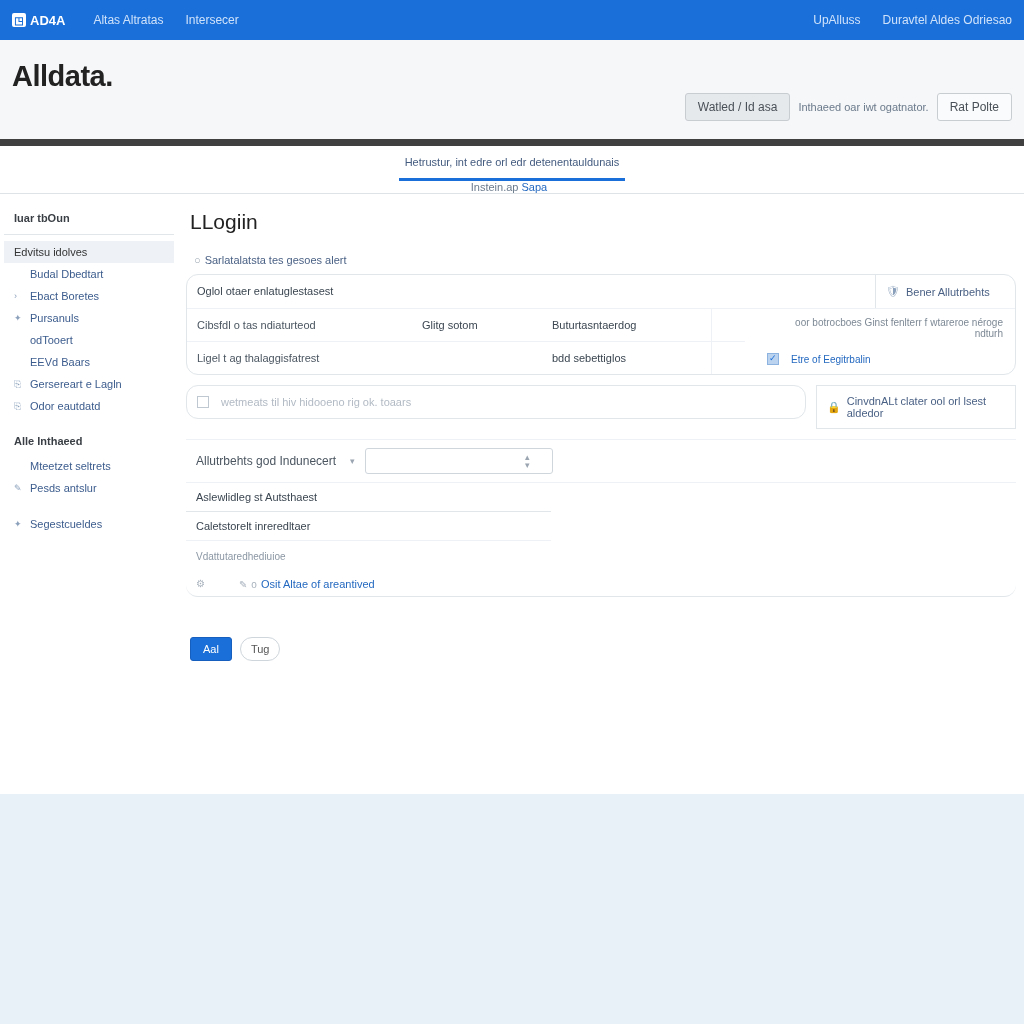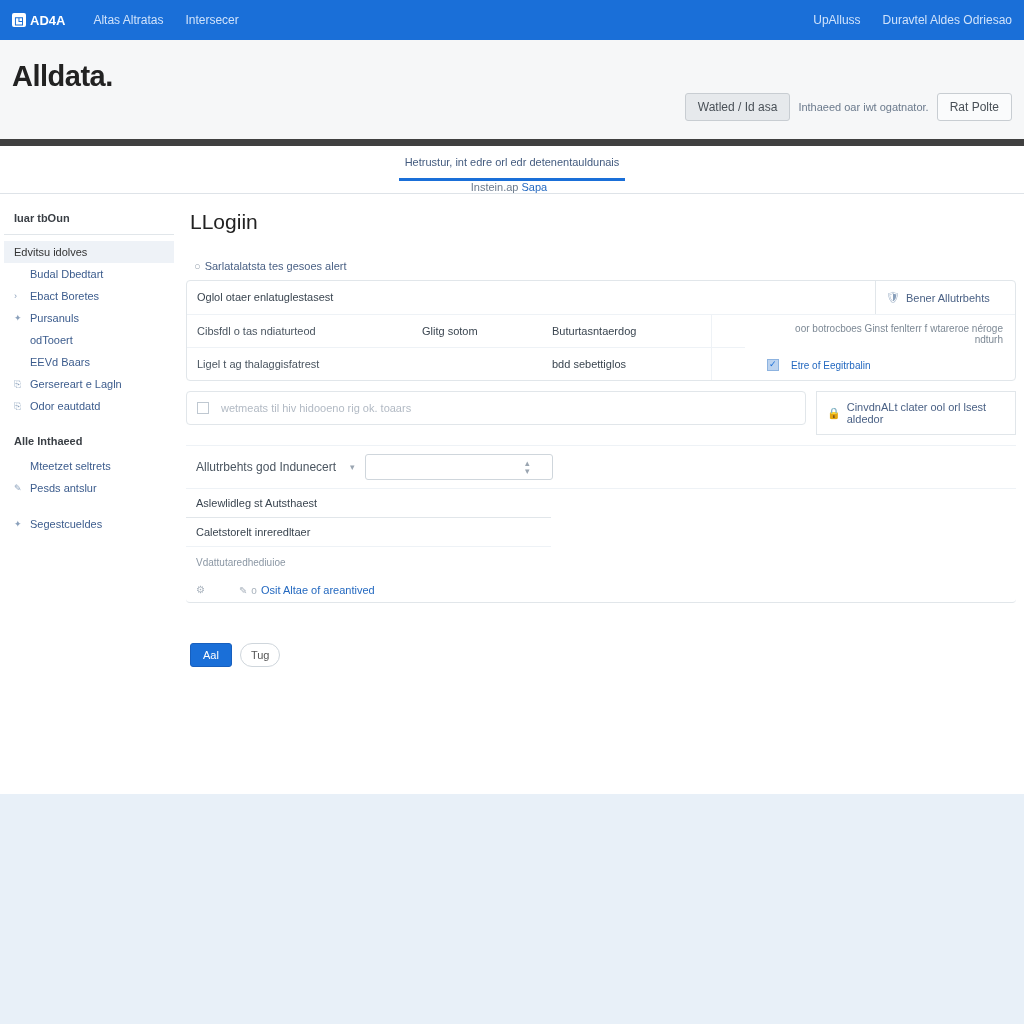--- a/index.html
+++ b/index.html
@@ -24,22 +24,22 @@
 .tabbar .crumb { font-size:11px; color:#6b7a8c; padding-right:6px; }
 .tabbar .crumb a { color:#2469c0; text-decoration:none; }
 .content { display:flex; background:#fff; min-height:600px; }
 .sidebar { width:178px; border-right:0; padding:12px 4px; }
 .side-title { font-size:11px; font-weight:700; color:#3a3f45; padding:6px 10px 10px; border-bottom:1px solid #e1e6ea; margin-bottom:6px; }
 .side-group-title { font-size:11px; font-weight:700; color:#3a3f45; padding:18px 10px 8px; }
 .side-item { display:flex; align-items:center; gap:6px; padding:5px 10px; font-size:11px; color:#3c5c8d; cursor:pointer; }
 .side-item.active { background:#eef2f7; color:#333; }
 .side-item .ic { width:10px; height:10px; display:inline-block; color:#8aa0bb; font-size:9px; }
 .main { flex:1; padding:16px 8px 28px 8px; }
-.page-title { font-size:21px; color:#222; font-weight:400; margin-bottom:18px; padding-left:4px; }
-.panel { border:1px solid #e1e6ea; border-radius:4px; margin-bottom:10px; background:#fff; }
+.page-title { font-size:21px; color:#222; font-weight:400; margin-bottom:12px; padding-left:4px; }
+.panel { border:1px solid #e1e6ea; border-radius:12px; margin-bottom:10px; background:#fff; }
 .panel-hd { padding:8px 10px; font-size:11px; color:#4a6185; border-bottom:1px solid #eef2f6; }
 .row { display:flex; border-bottom:1px solid #eef2f6; }
 .row:last-child { border-bottom:0; }
 .cell { padding:10px 10px; font-size:11px; color:#3a4550; flex:1; }
 .cell.label { flex:0 0 225px; color:#4a5560; }
 .right-box { flex:0 0 140px; border-left:1px solid #e1e6ea; padding:10px; font-size:11px; color:#4a6185; display:flex; align-items:center; gap:6px; }
 .mini-check { width:12px; height:12px; border:1px solid #bfc8d1; display:inline-block; vertical-align:middle; margin-right:6px; background:#fff; }
 .mini-check.blue { background:#bcd3ef; border-color:#8db3e0; position:relative; }
 .mini-check.blue::after { content:"✓"; position:absolute; font-size:9px; left:1px; top:-1px; color:#1a6fd8; }
 .mini-check.whitebox { background:#fff; }

